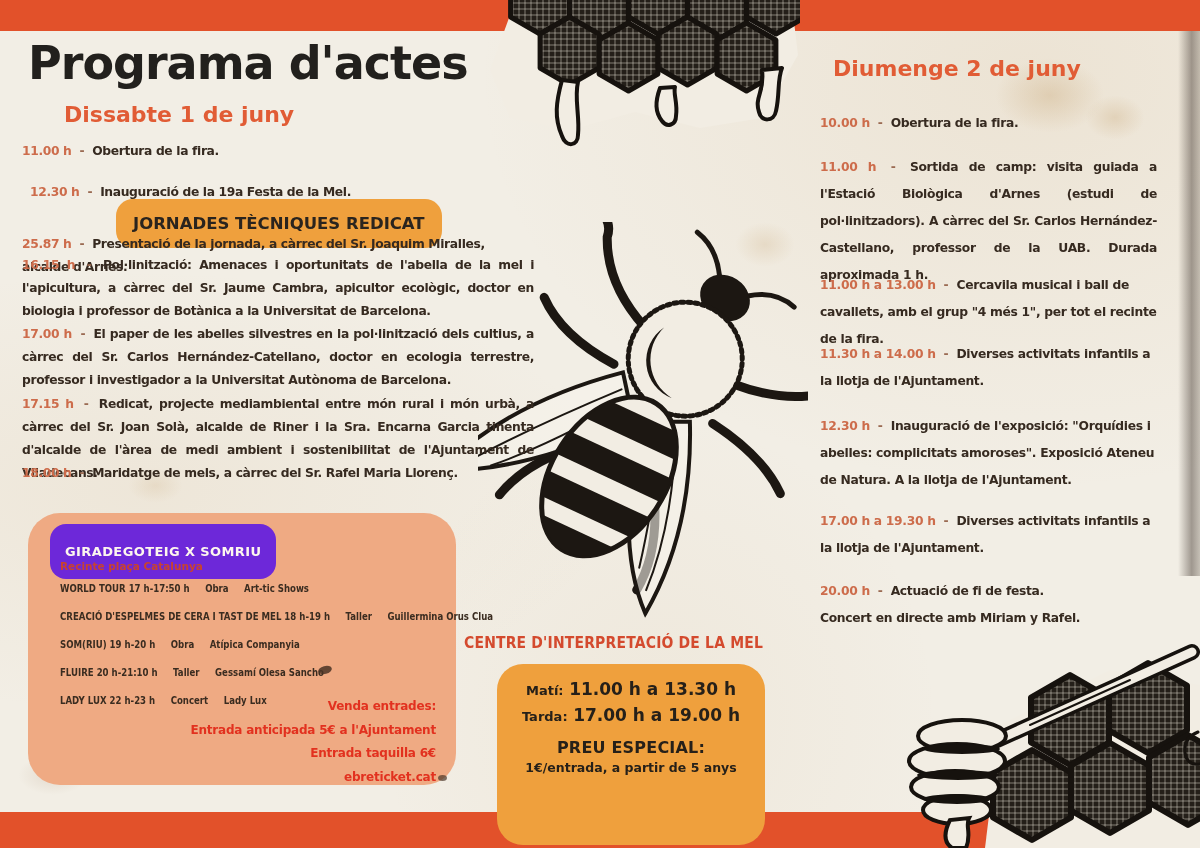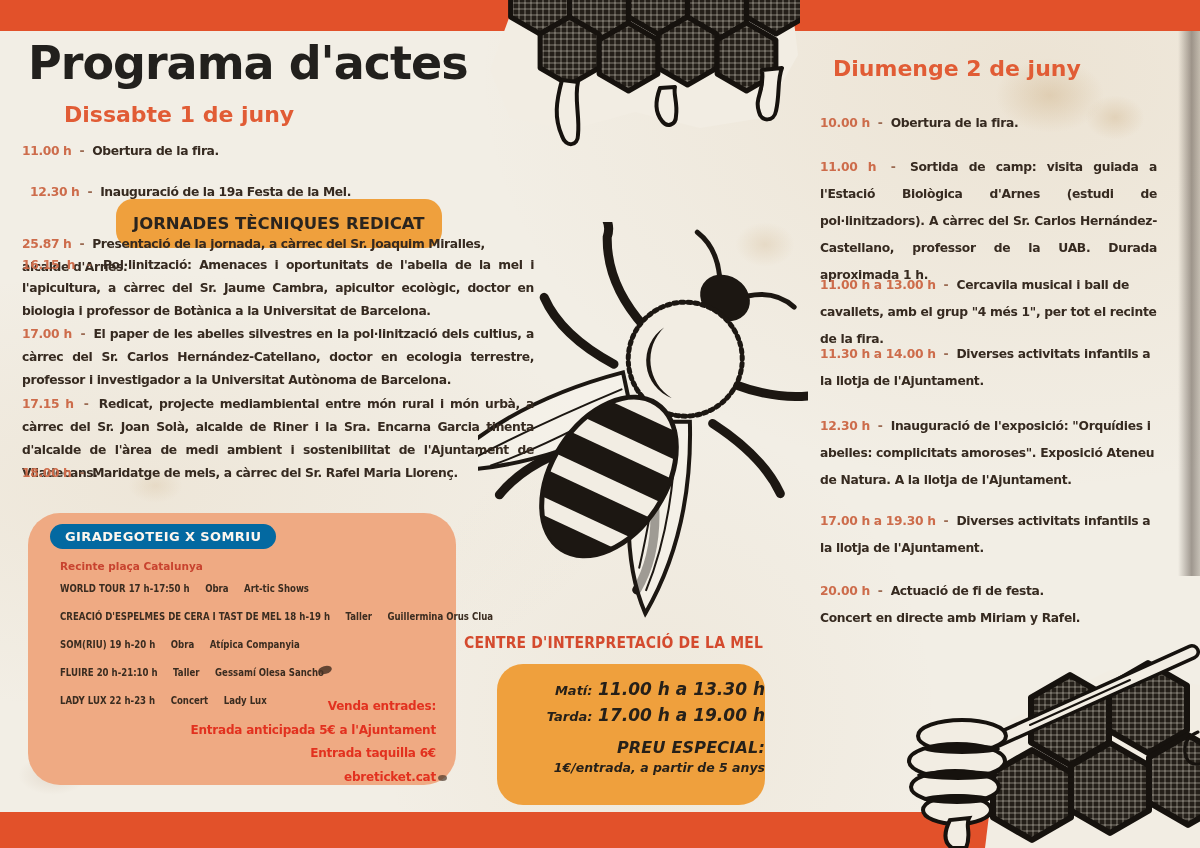--- a/index.html
+++ b/index.html
@@ -24,33 +24,33 @@
   .ev{position:absolute;z-index:4;margin:0;font-size:12.3px;line-height:23px;letter-spacing:-0.35px;color:#362a20;}
   .ev .t{color:#cd6c4b;margin-right:4px;}
   .ev .dash{margin-right:4px;color:#9a6a52;}
   .just{text-align:justify;}
   .right-ev{line-height:27px;letter-spacing:-0.3px;}
   .blk{display:block;}
   .pill{position:absolute;z-index:4;background:#efa03d;color:#2a241e;font-size:16.5px;
     padding:15px 17px;border-radius:17px;white-space:nowrap;}
   .gbox{position:absolute;left:28px;top:513px;width:428px;height:272px;background:#efaa83;
     border-radius:32px;z-index:3;}
-  .gpill{position:absolute;left:22px;top:11px;background:#0369a1;color:#fdf6ee;font-size:13px;
-    letter-spacing:.4px;padding:5px 15px;border-radius:16px;white-space:nowrap;}
+  .gpill{position:absolute;left:22px;top:11px;background:#6d28d9;color:#fdf6ee;font-size:13px;
+    letter-spacing:.4px;padding:20px 15px;border-radius:16px;white-space:nowrap;}
   .venue{position:absolute;left:32px;top:47px;color:#c8432f;font-size:10.5px;}
   .show{position:absolute;left:32px;font-size:11px;white-space:nowrap;color:#3a2c20;
     transform:scaleX(.78);transform-origin:0 50%;}
   .show .ty{margin-left:16px;}
   .show .co{margin-left:16px;}
   .tix{position:absolute;right:20px;top:182px;text-align:right;color:#e2311f;
     font-size:12px;line-height:23.5px;letter-spacing:-0.2px;}
   .centre-h{left:464px;top:634px;font-size:15.5px;color:#d44a2e;letter-spacing:.2px;
     transform:scaleX(.9);transform-origin:0 0;white-space:nowrap;}
-  .cbox{position:absolute;left:497px;top:664px;width:268px;height:141px;background:#efa03d;
-    border-radius:26px;z-index:3;text-align:right;color:#262019;font-style:italic;}
+  .cbox{position:absolute;left:497px;top:664px;width:268px;height:181px;background:#efa03d;
+    border-radius:26px;z-index:3;text-align:center;color:#262019;}
   .cline{margin:0;}
   .cline .lab{font-size:13px;}
   .cline .hrs{font-size:17px;}
   .cline1{padding-top:15px;}
   .cline2{padding-top:6px;}
   .preu-l{padding-top:13px;font-size:16px;letter-spacing:.2px;}
   .preu-v{padding-top:3px;font-size:12.5px;}
 </style>
 </head>
 <body>

